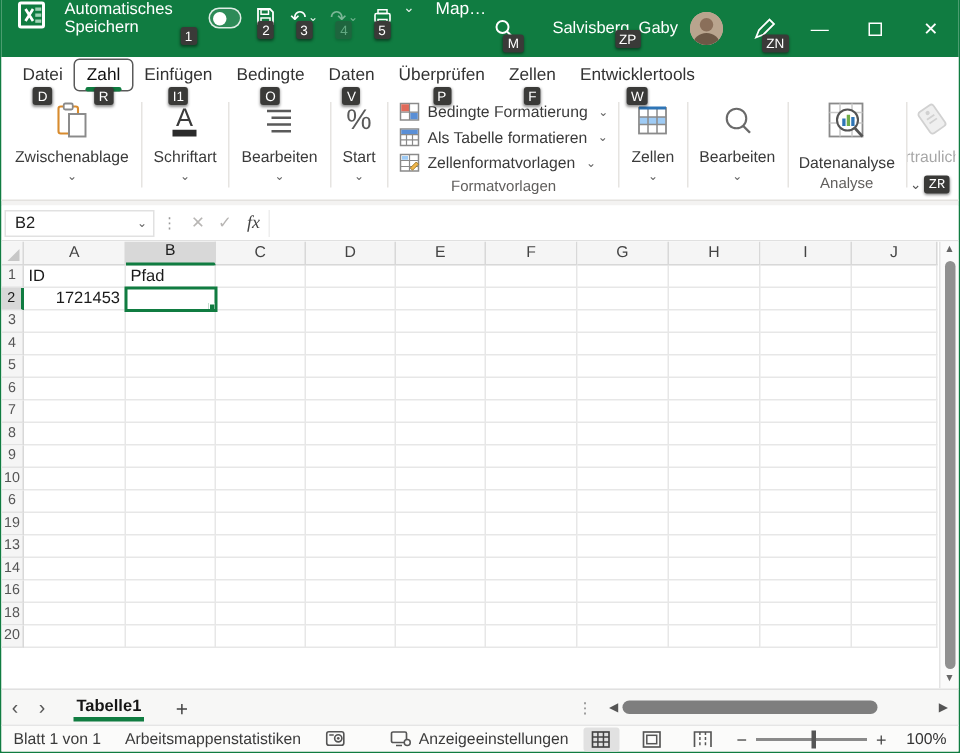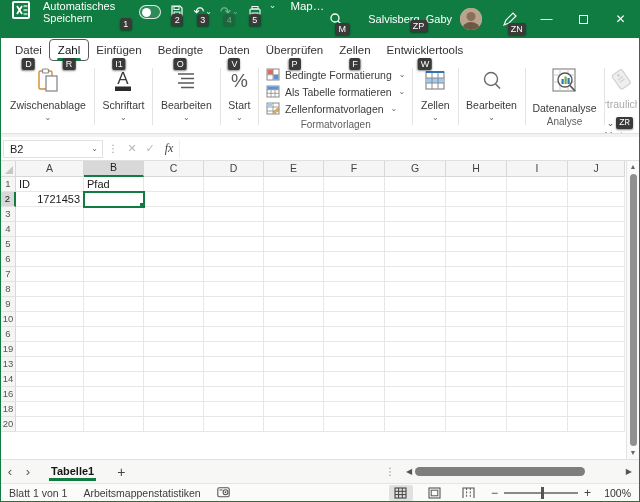--- a/index.html
+++ b/index.html
@@ -681,20 +681,28 @@
     <span class="sb-item">Arbeitsmappenstatistiken</span>
     <span class="sb-item">
       <svg width="13" height="11" viewBox="0 0 13 11">
         <rect x="0.8" y="0.8" width="11.4" height="9" rx="1.5" fill="none" stroke="#555" stroke-width="1.1"></rect>
         <circle cx="8.5" cy="5.2" r="2.4" fill="none" stroke="#555" stroke-width="1.1"></circle>
         <circle cx="8.5" cy="5.2" r="0.9" fill="#555"></circle>
         <path d="M2.5 3 h3" stroke="#555" stroke-width="1"></path>
       </svg>
     </span>
     <div class="sb-r">
+      <span class="sb-item">
+        <svg width="14" height="11" viewBox="0 0 14 11">
+          <rect x="1" y="1" width="10" height="7" rx="1" fill="none" stroke="#555" stroke-width="1.1"></rect>
+          <path d="M4 10 h4" stroke="#555" stroke-width="1.1"></path>
+          <circle cx="11.5" cy="8" r="2" fill="#fbfbfa" stroke="#555" stroke-width="1"></circle>
+        </svg>
+        <span>Anzeigeeinstellungen</span>
+      </span>
       <span class="viewbtn on">
         <svg width="13" height="12" viewBox="0 0 13 12">
           <rect x="1" y="1" width="11" height="10" fill="none" stroke="#444" stroke-width="1.1"></rect>
           <path d="M1 4.3 h11 M1 7.6 h11 M4.6 1 v10 M8.3 1 v10" stroke="#444" stroke-width="1"></path>
         </svg>
       </span>
       <span class="viewbtn">
         <svg width="13" height="12" viewBox="0 0 13 12">
           <rect x="1" y="1" width="11" height="10" fill="none" stroke="#555" stroke-width="1.1"></rect>
           <rect x="3.2" y="3.2" width="6.6" height="5.6" fill="none" stroke="#555" stroke-width="1"></rect>

